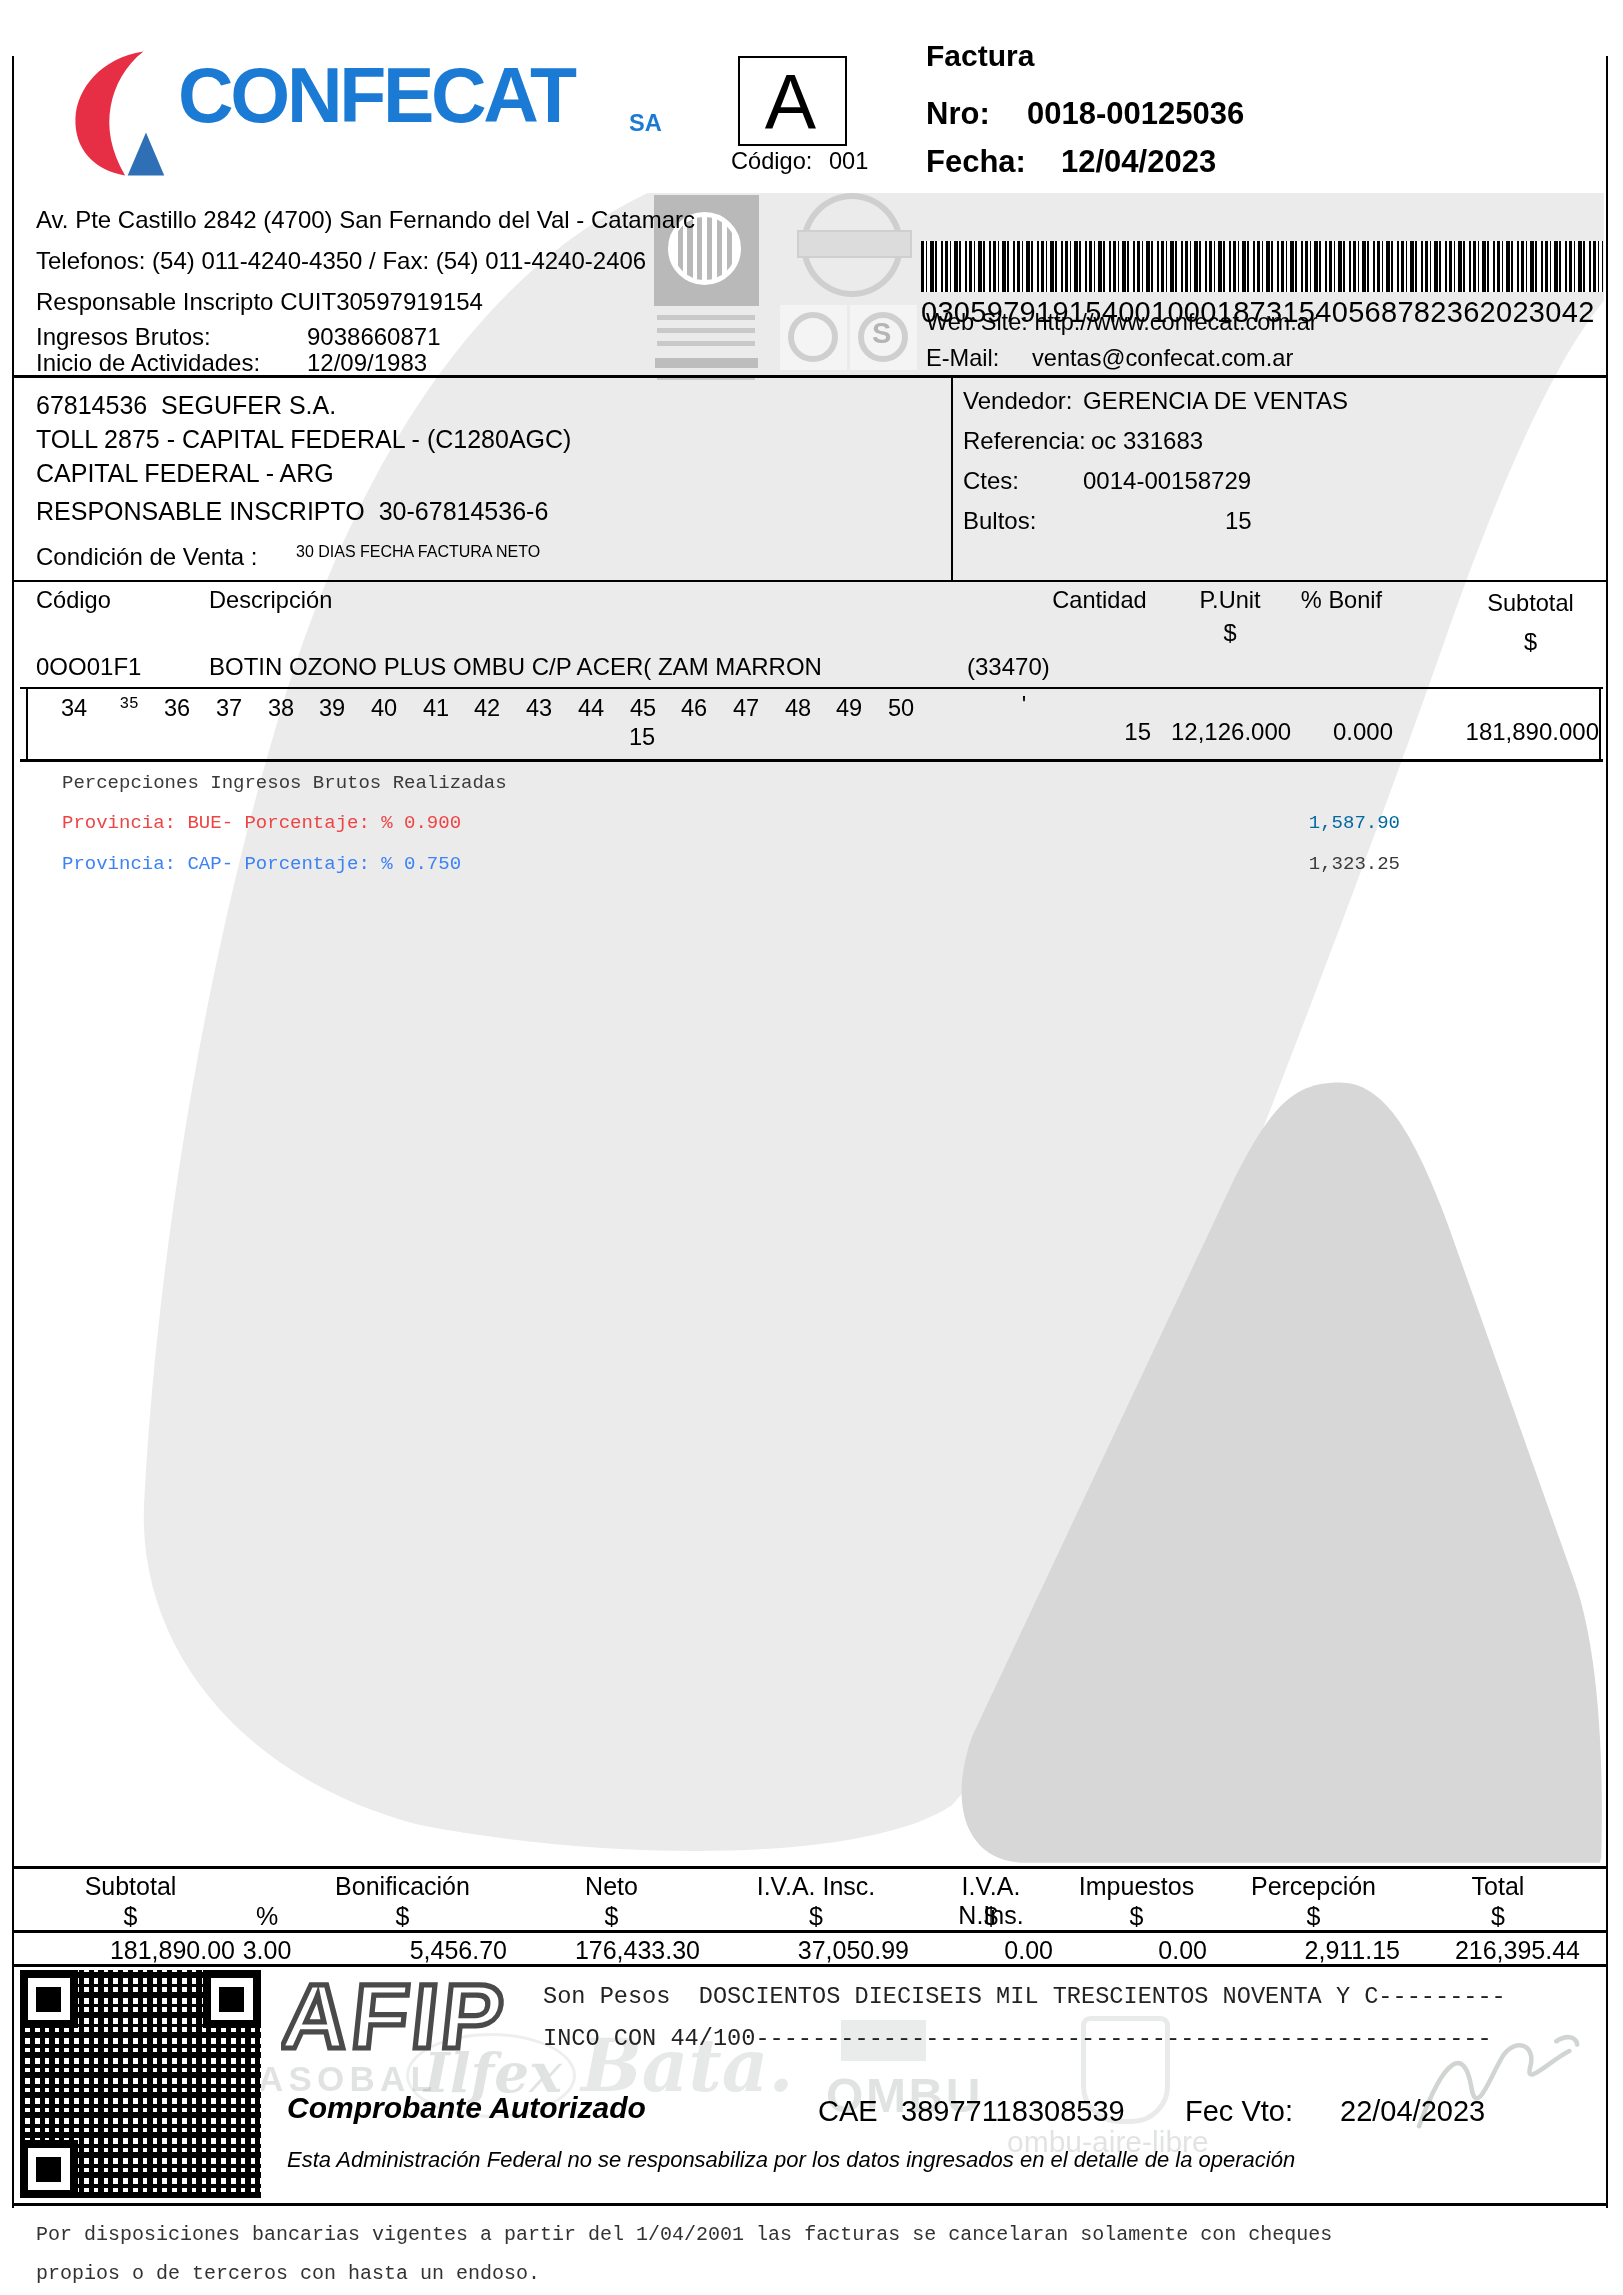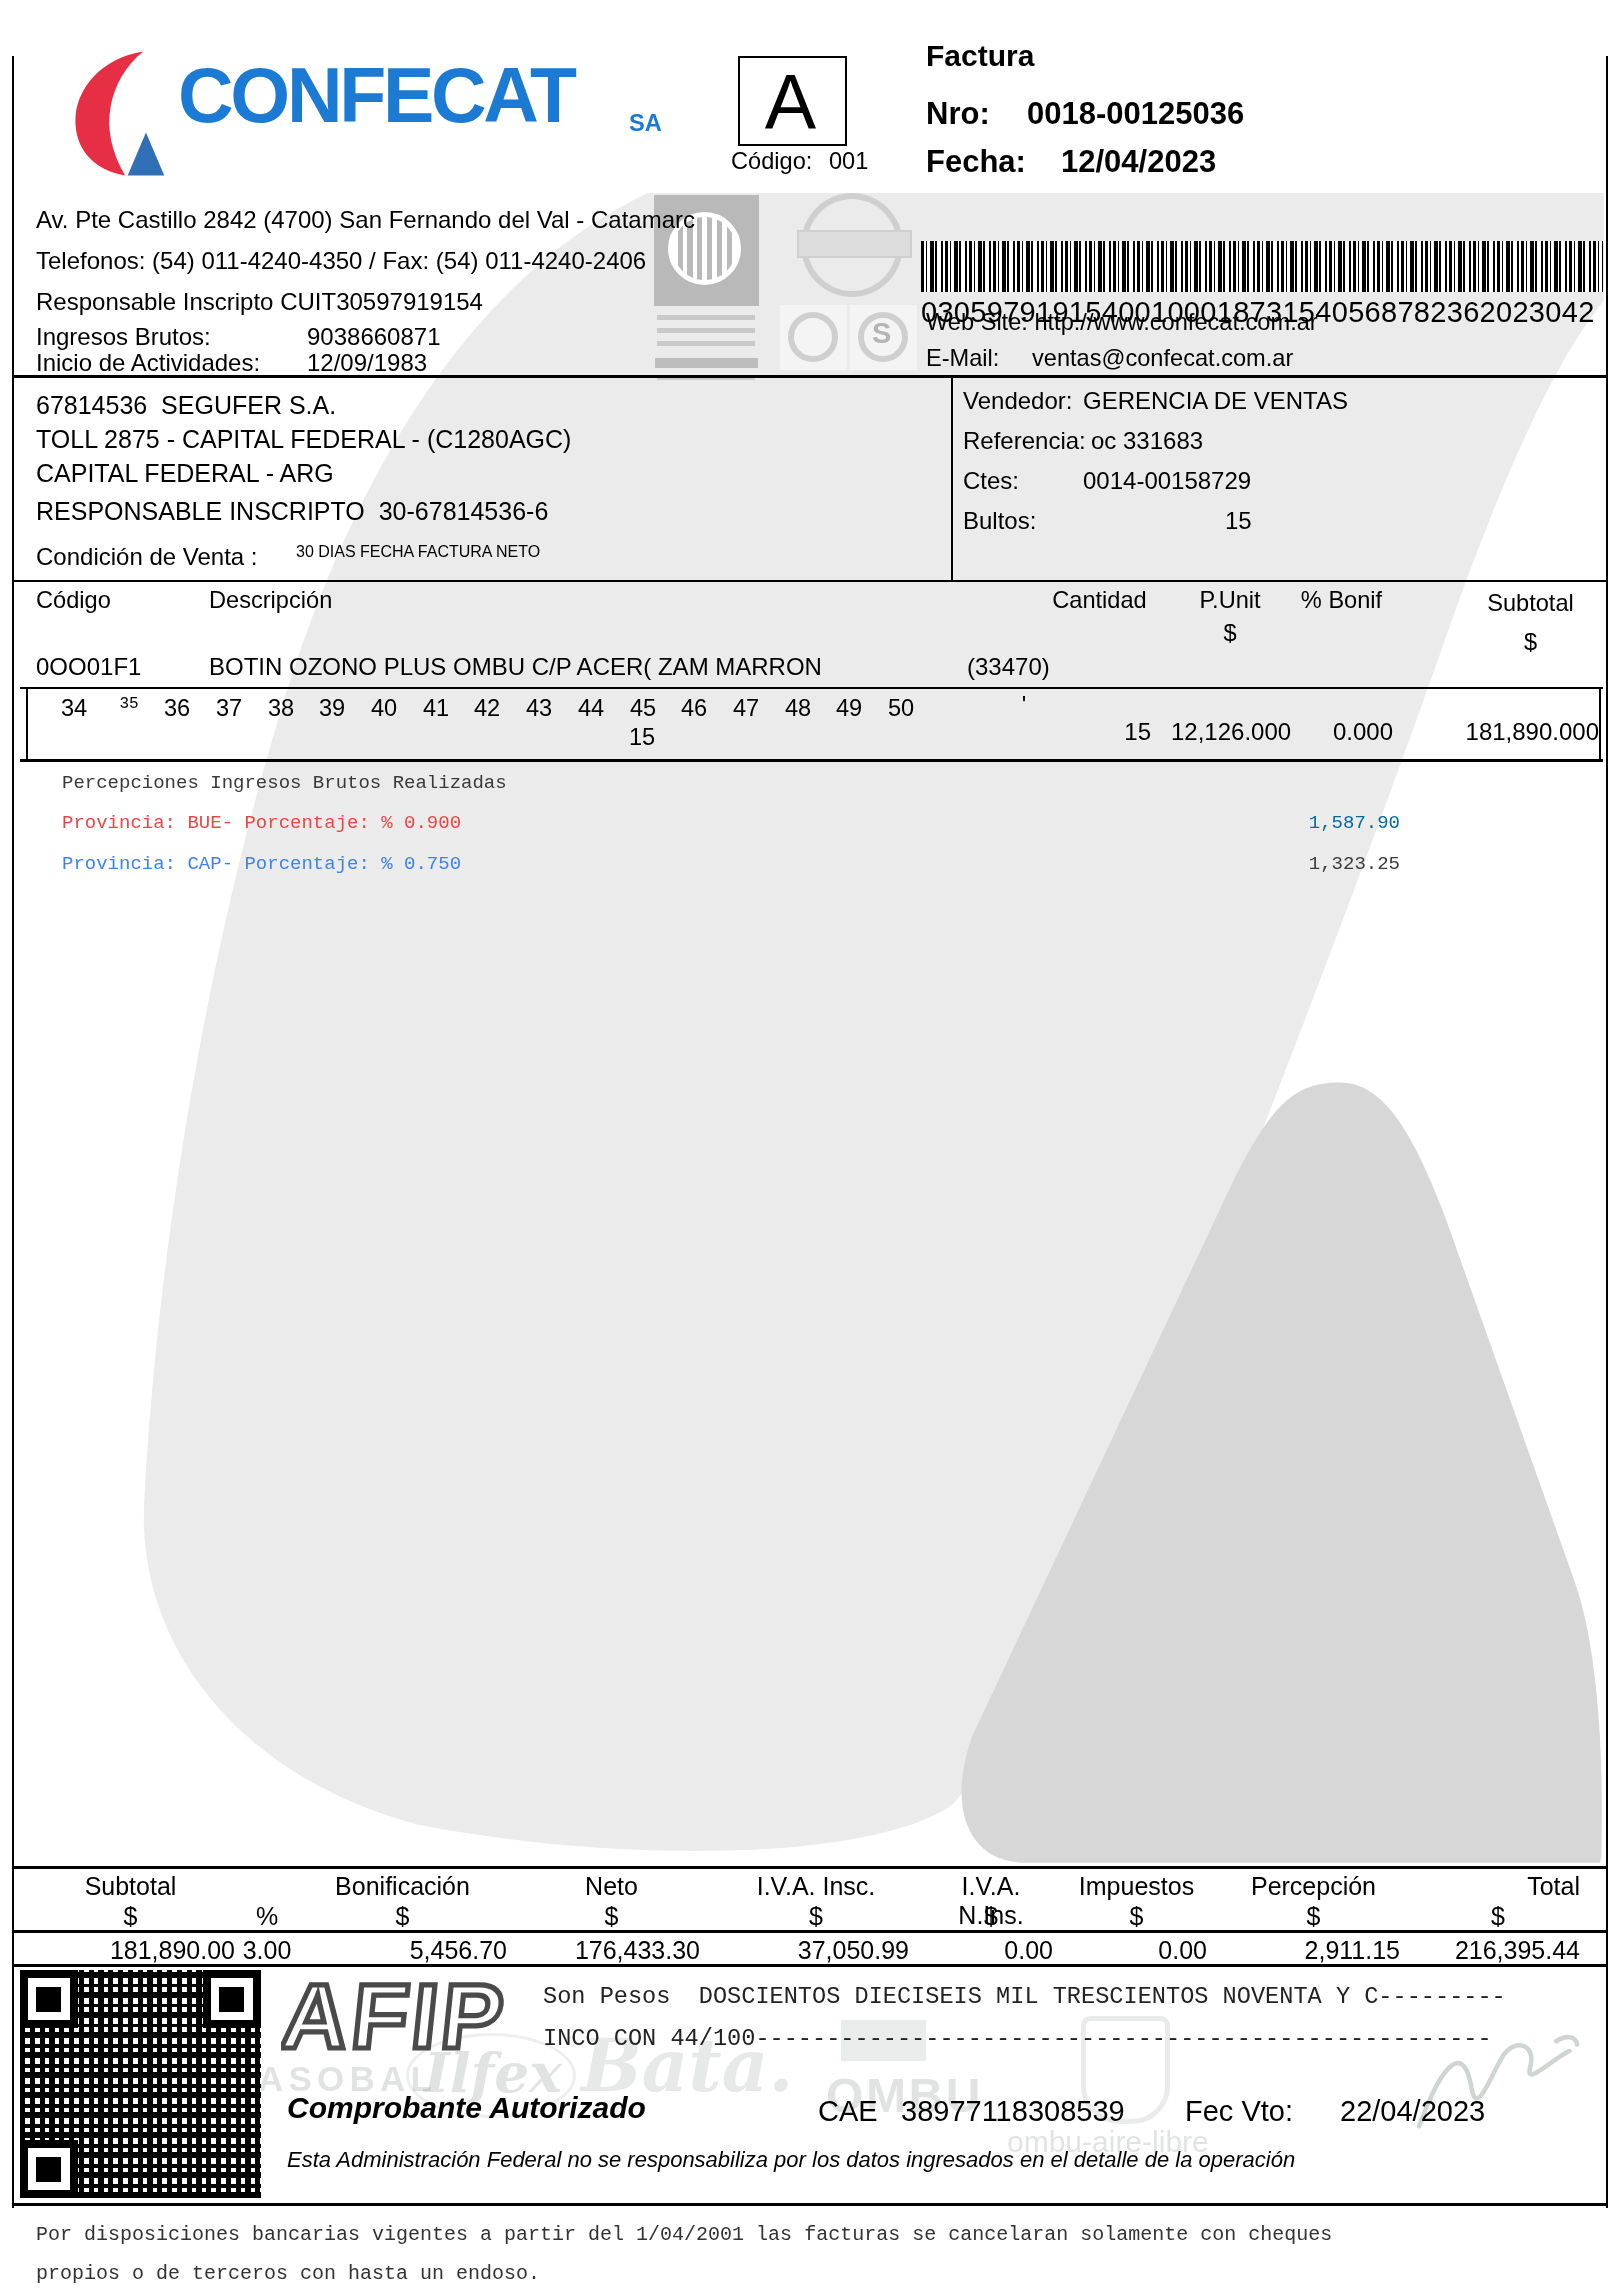--- a/index.html
+++ b/index.html
@@ -209,21 +209,21 @@
   <div class="abs z3 rt" style="left:929px;top:1936px;width:124px;font-size:25px;">0.00</div>
 
   <div class="abs z3 ctr" style="left:1066px;top:1872px;width:141px;font-size:25px;">Impuestos</div>
   <div class="abs z3 ctr" style="left:1066px;top:1902px;width:141px;font-size:25px;">$</div>
   <div class="abs z3 rt" style="left:1066px;top:1936px;width:141px;font-size:25px;">0.00</div>
 
   <div class="abs z3 ctr" style="left:1227px;top:1872px;width:173px;font-size:25px;">Percepción</div>
   <div class="abs z3 ctr" style="left:1227px;top:1902px;width:173px;font-size:25px;">$</div>
   <div class="abs z3 rt" style="left:1227px;top:1936px;width:173px;font-size:25px;">2,911.15</div>
 
-  <div class="abs z3 ctr" style="left:1416px;top:1872px;width:164px;font-size:25px;text-align:right;">Total</div>
+  <div class="abs z3 ctr" style="left:1416px;top:1872px;width:164px;font-size:25px;">Total</div>
   <div class="abs z3 ctr" style="left:1416px;top:1902px;width:164px;font-size:25px;">$</div>
   <div class="abs z3 rt" style="left:1416px;top:1936px;width:164px;font-size:25px;">216,395.44</div>
 
   <div class="abs z3 qr" style="left:19.6px;top:1970px;width:241px;height:228px;">
     <div class="finder" style="left:0;top:0;"></div>
     <div class="finder" style="right:0;top:0;"></div>
     <div class="finder" style="left:0;bottom:0;"></div>
   </div>
 
   <svg class="abs z3" style="left:281px;top:1966px;" width="262" height="105" viewBox="0 0 400 160">

